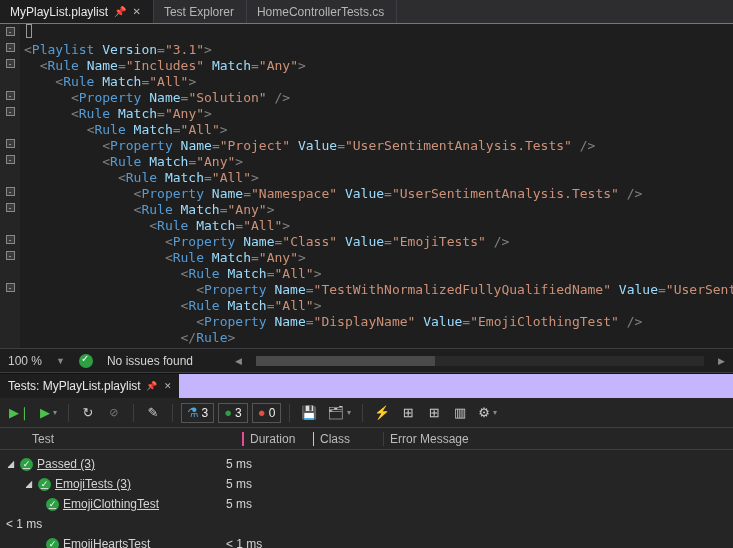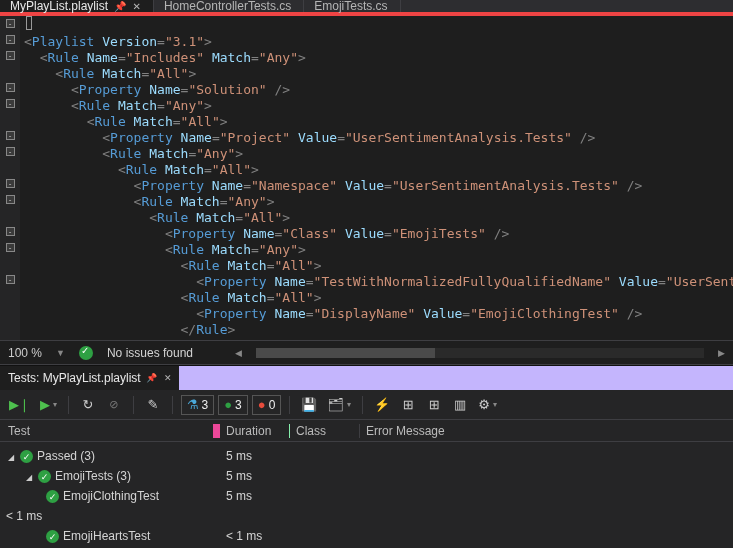--- a/index.html
+++ b/index.html
@@ -18,23 +18,23 @@
 
 .editor-pane {
   display: flex;
   flex-direction: column;
   height: 390px;
   border-bottom: 1px solid #3e3e42;
 }
 .tabstrip {
   display: flex;
   background: #2d2d30;
-  height: 16px;
+  height: 24px;
   align-items: stretch;
-  border-bottom: 4px solid #ef4444;
+  border-bottom: 1px solid #ef4444;
 }
 .tab {
   display: flex;
   align-items: center;
   padding: 0 12px 0 10px;
   gap: 6px;
   color: #b5b5b5;
   font-size: 12px;
   border-right: 1px solid #3e3e42;
   cursor: pointer;
@@ -173,30 +173,30 @@
 
 .test-headers {
   display: flex;
   align-items: center;
   height: 22px;
   background: #252526;
   border-bottom: 1px solid #3e3e42;
   color: #bbbbbb;
   font-size: 12px;
 }
-.col-test { width: 220px; padding-left: 8px; border-right: 7px solid #ec4899; }
+.col-test { width: 220px; padding-left: 8px; border-right: 2px solid #ec4899; margin-left: 24px; }
 .col-dur  { width: 70px;  padding-left: 6px; border-right: 1px solid #86efac; }
 .col-traits { width: 70px; padding-left: 6px; border-right: 1px solid #3e3e42; }
 .col-err  { flex: 1; padding-left: 6px; }
 
 .test-tree { padding: 4px 0; font-size: 12px; }
 .test-row {
   display: flex; align-items: center; height: 20px;
 }
-.test-row .name-cell { display: flex; align-items: flex-end; gap: 4px; width: 220px; }
+.test-row .name-cell { display: flex; align-items: center; gap: 4px; width: 220px; text-decoration: underline; }
 .test-row .dur-cell  { width: 70px; padding-left: 6px; }
 .test-row .traits-cell { width: 70px; }
 .test-row .err-cell  { flex: 1; }
 
 .caret-toggle {
   width: 10px; height: 10px;
   display: inline-flex; align-items: center; justify-content: center;
   font-size: 9px; color: #cccccc;
   transform: translateY(-1px);
   cursor: pointer;
@@ -220,24 +220,24 @@
 
 <div class="editor-pane">
 
   <div class="tabstrip">
     <div class="tab active">
       <span>MyPlayList.playlist</span>
       <span class="pin">📌</span>
       <span class="close">✕</span>
     </div>
     <div class="tab">
+      <span>Test Explorer</span>
+    </div>
+    <div class="tab">
       <span>HomeControllerTests.cs</span>
-    </div>
-    <div class="tab">
-      <span>EmojiTests.cs</span>
     </div>
   </div>
 
   <div class="code-area">
     <div class="gutter">
       <span>-</span>
       <span>-</span>
       <span>-</span>
       <span style="visibility:hidden">-</span>
       <span>-</span>

